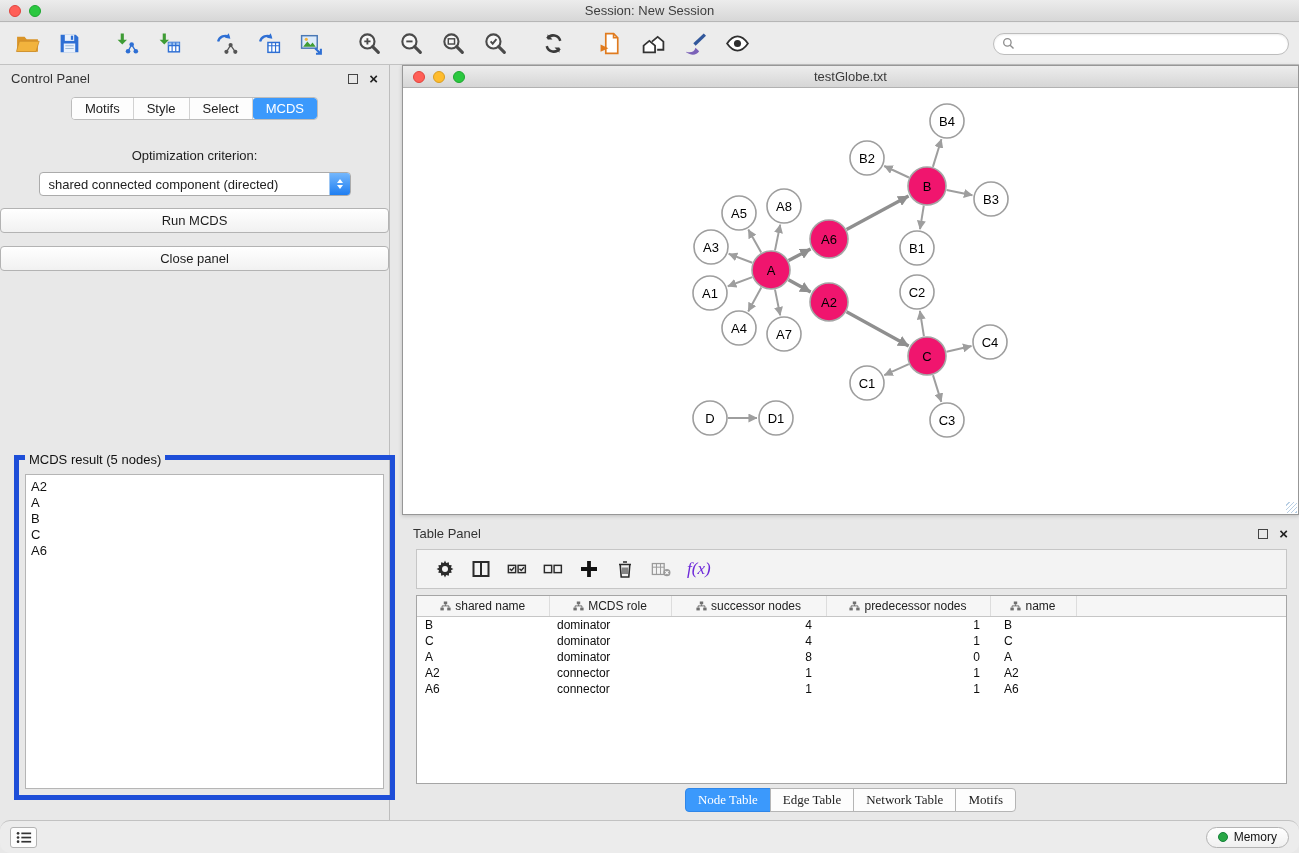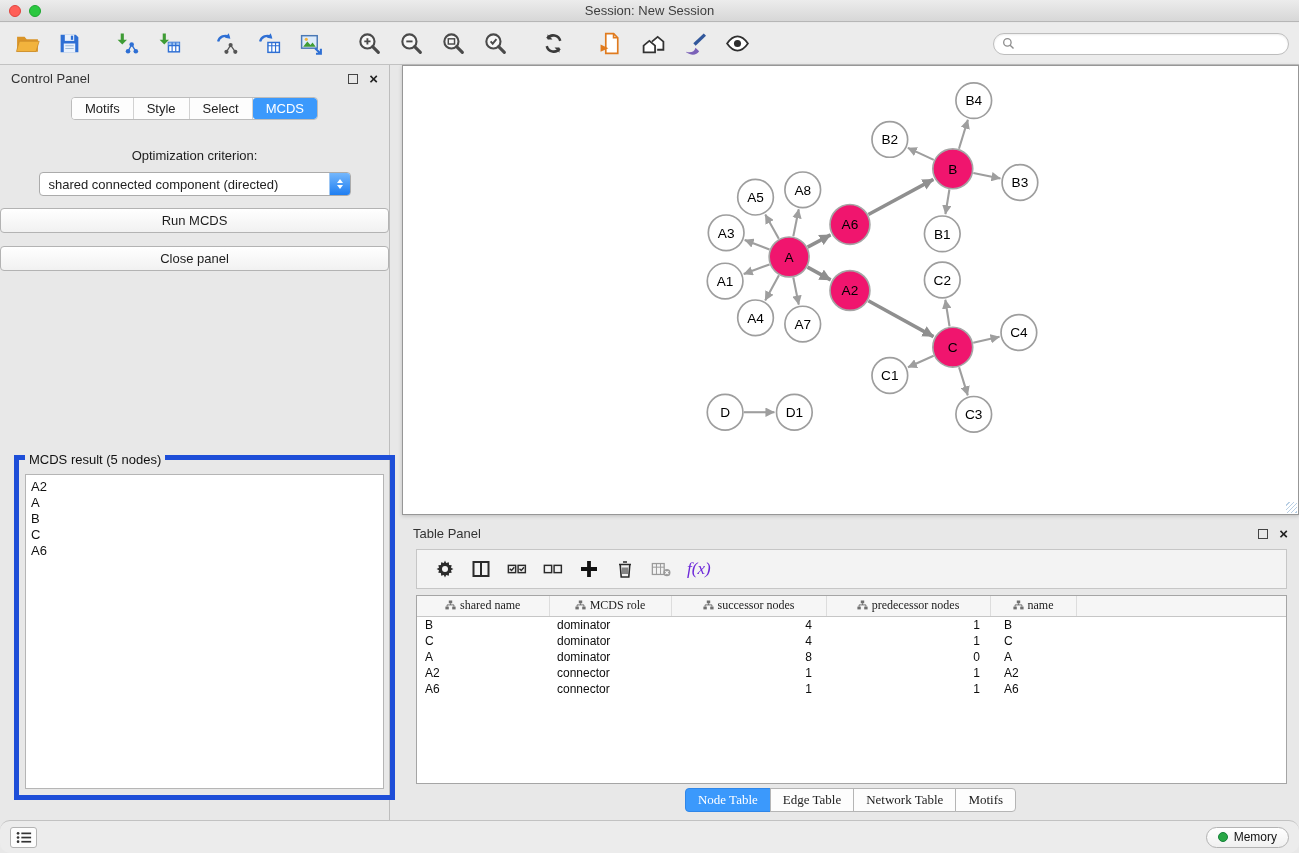--- a/index.html
+++ b/index.html
@@ -73,21 +73,21 @@
 
   
   .table-panel{flex:1;margin-top:5px;margin-bottom:5px;background:#e8e8e8;display:flex;flex-direction:column;min-height:0;}
   .tp-toolbar{margin:2px 12px 0 14px;height:40px;background:#f3f3f3;border:1px solid #c6c6c6;display:flex;align-items:center;padding:0 10px;flex:0 0 auto;}
   .tp-icons{display:flex;align-items:center;}
   .tp-btn{width:36px;height:30px;display:flex;align-items:center;justify-content:center;cursor:pointer;}
   .tp-btn svg{width:20px;height:20px;}
   .fx{font-family:"Liberation Serif",serif;font-style:italic;font-size:17px;color:#6d28d9;margin-left:8px;cursor:pointer;}
   .tp-table-wrap{margin:6px 12px 0 14px;flex:1;background:#fff;border:1px solid #a5a5a5;overflow:hidden;min-height:0;}
   table{border-collapse:collapse;width:100%;font-size:12px;table-layout:fixed;}
-  th{background:#f6f6f6;border-right:1px solid #ddd;border-bottom:1px solid #c6c6c6;font-weight:normal;padding:2px 4px;height:20px;text-align:center;color:#222;white-space:nowrap;overflow:hidden;cursor:pointer;font-family:Liberation Serif, serif;}
+  th{background:#f6f6f6;border-right:1px solid #ddd;border-bottom:1px solid #c6c6c6;font-weight:normal;padding:2px 4px;height:20px;text-align:center;color:#222;white-space:nowrap;overflow:hidden;cursor:pointer;}
   th:last-child{border-right:none;}
   th .hlabel{margin-left:4px;}
   .sorticon{width:11px;height:10px;vertical-align:-1px;}
   td{padding:1px 8px;color:#0d0d0d;height:16px;white-space:nowrap;overflow:hidden;}
   td.num{text-align:right;}
   td.c-succ{padding-right:14px;}
   td.c-pred{padding-right:10px;}
   td.c-name{padding-left:14px;}
   .tp-tabs{height:31px;display:flex;justify-content:center;align-items:center;flex:0 0 auto;font-family:Liberation Serif, serif;}
   .tp-tab{font-size:13px;padding:3px 12px;background:#fdfdfd;border:1px solid #b5b5b5;margin-left:-1px;color:#222;cursor:pointer;}
@@ -300,20 +300,28 @@
           <div class="result-item">A6</div>
         </div>
     </div>
   </div>
 
   <div class="splitter"></div>
 
   <div class="right-area">
 
     <div class="network-window">
+      <div class="nw-titlebar">
+        <span class="lights" style="position:absolute;left:10px;top:5px;">
+          <span class="light red"></span>
+          <span class="light yellow"></span>
+          <span class="light green"></span>
+        </span>
+        <div class="nw-title">testGlobe.txt</div>
+      </div>
       <div class="nw-canvas">
         <svg id="graphSvg" viewBox="0 0 895 427" preserveAspectRatio="xMinYMin slice">
             <defs>
               <marker id="arrN" viewBox="0 0 10 10" refX="9.5" refY="5" markerWidth="9" markerHeight="9" orient="auto" markerUnits="userSpaceOnUse">
                 <path d="M0 0L10 5L0 10z" fill="#9e9e9e"></path>
               </marker>
               <marker id="arrT" viewBox="0 0 10 10" refX="9.5" refY="5" markerWidth="11" markerHeight="11" orient="auto" markerUnits="userSpaceOnUse">
                 <path d="M0 0L10 5L0 10z" fill="#8f8f8f"></path>
               </marker>
             </defs>

